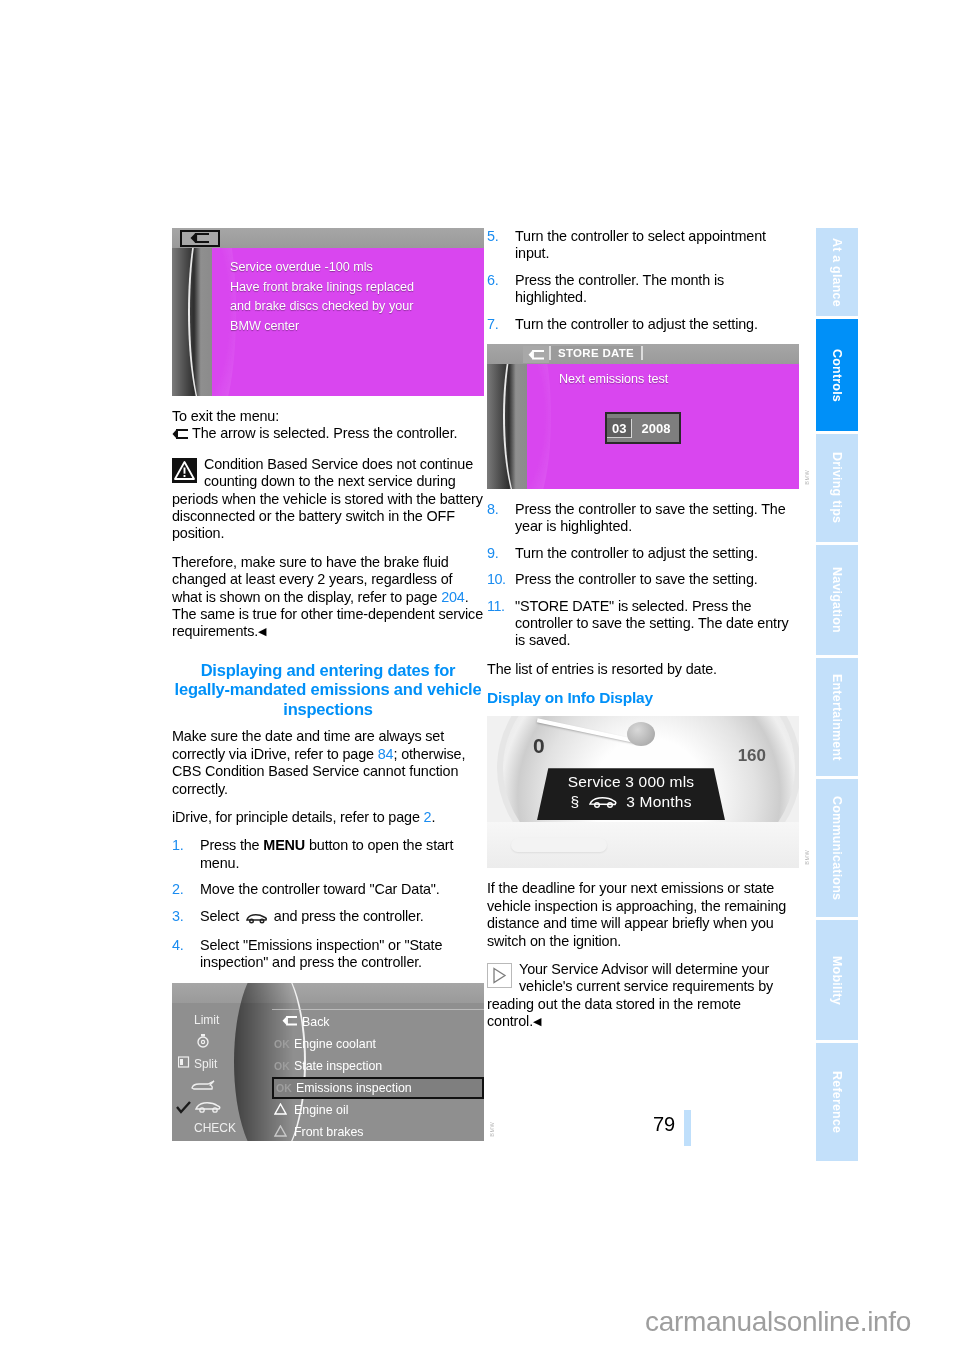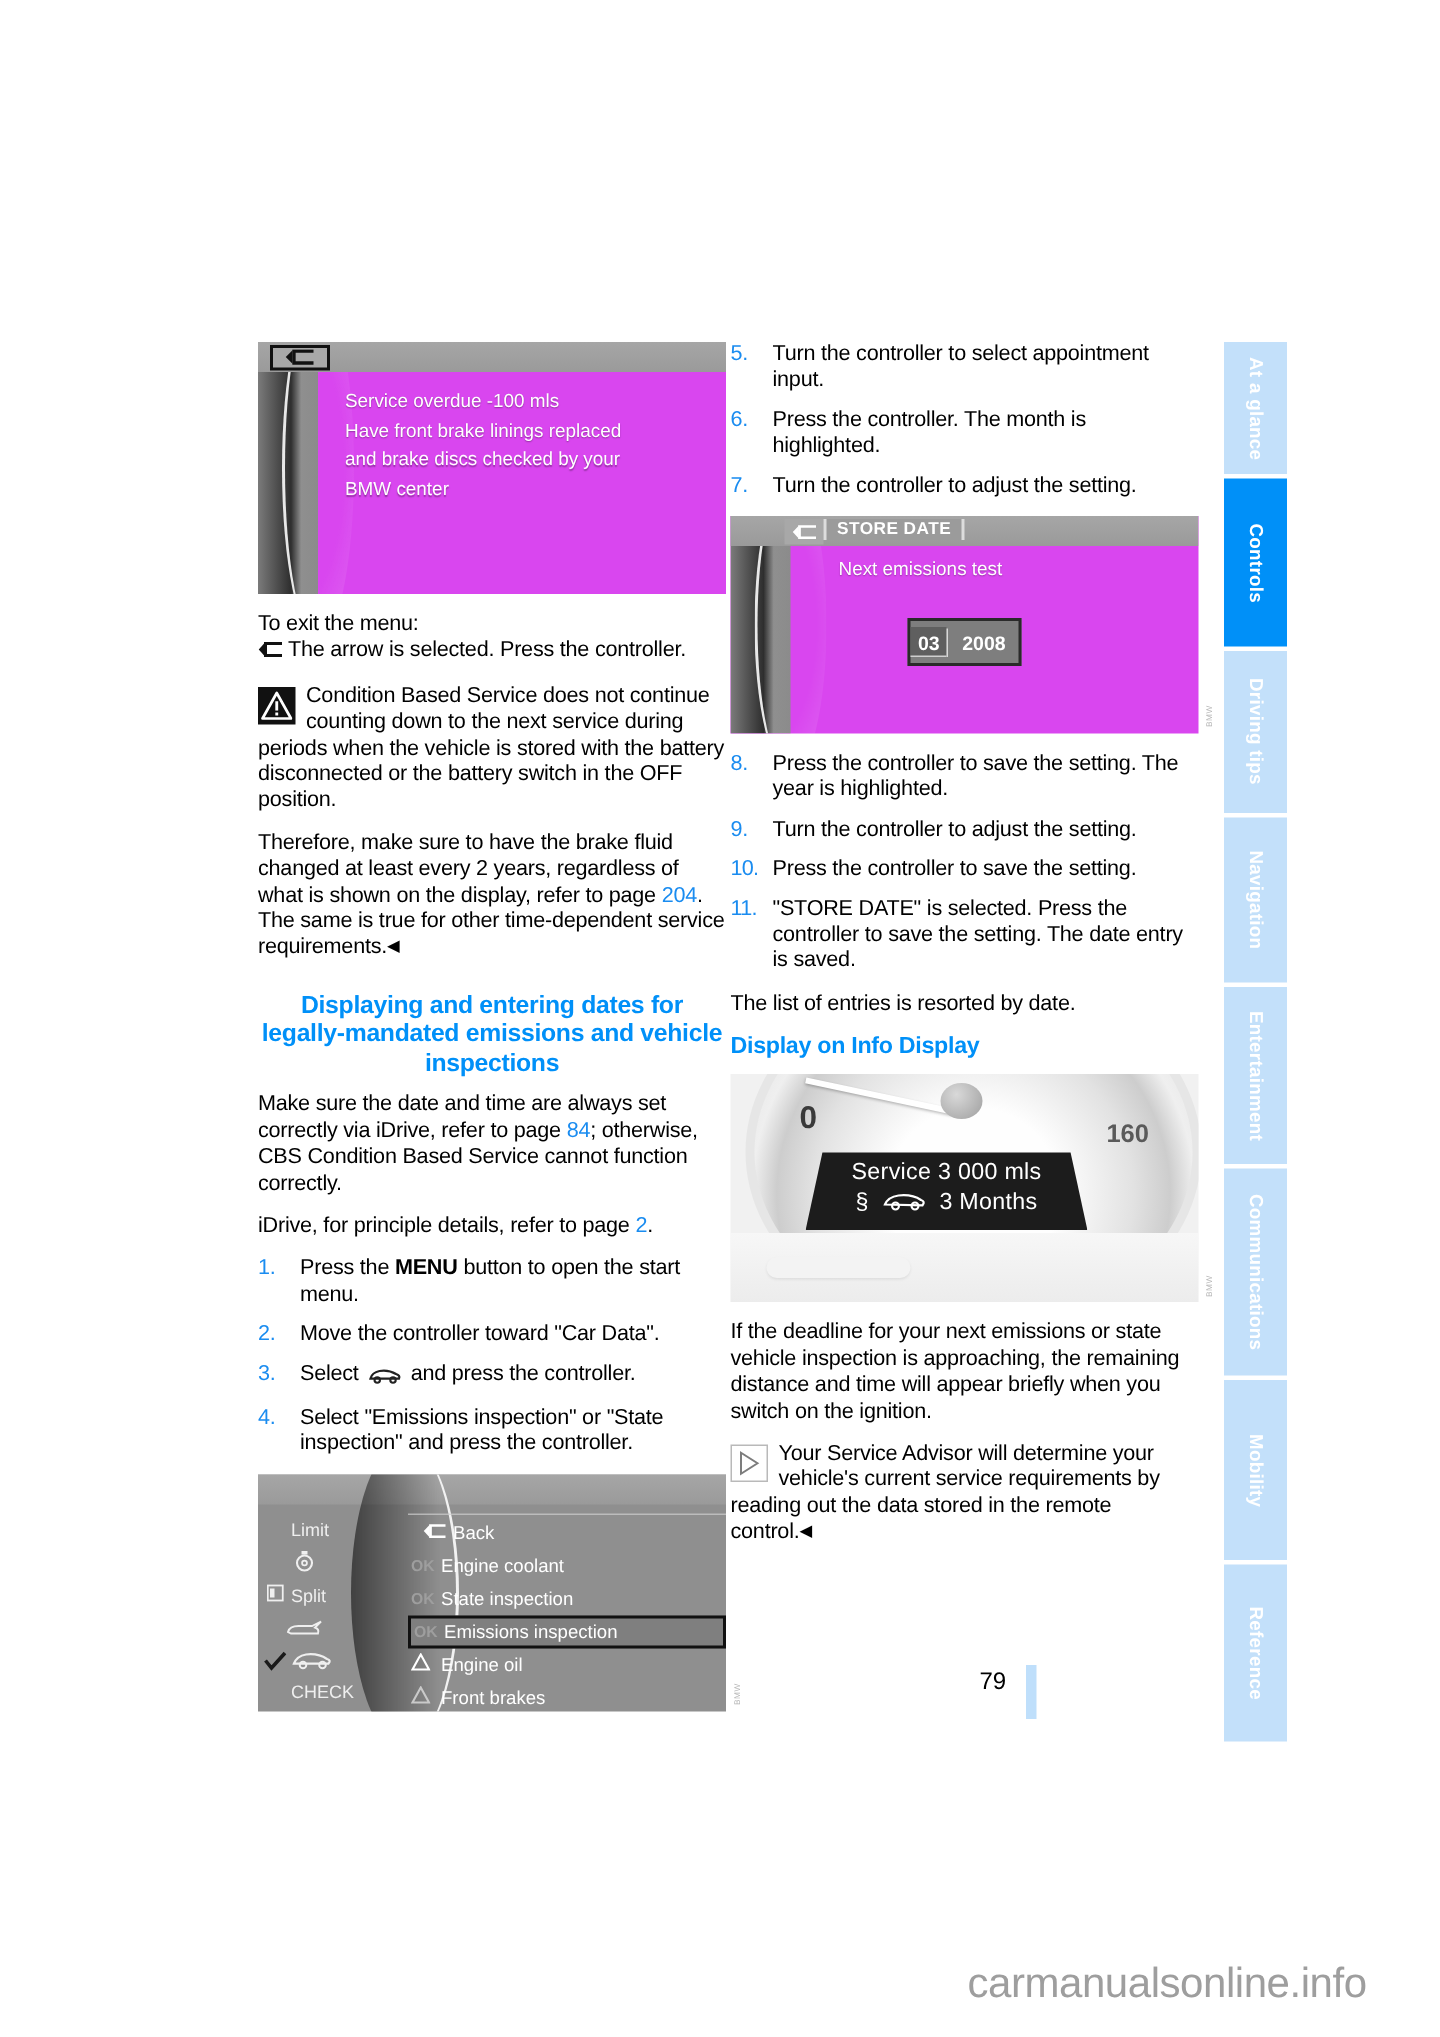--- a/index.html
+++ b/index.html
@@ -203,21 +203,21 @@
     position:absolute;left:0;right:0;bottom:0;height:46px;
     background:linear-gradient(180deg,#f7f7f7,#ececec);
   }
   .fig4 .rim{
     position:absolute;left:24px;bottom:16px;width:96px;height:14px;
     border-radius:8px;background:#f3f3f3;box-shadow:0 1px 2px rgba(0,0,0,.08);
   }
 
   
   .pagenum{
-    position:absolute;left:653px;top:1113px;font-size:16px;color:#000;
+    position:absolute;left:653px;top:1113px;font-size:20px;color:#000;
   }
   .pagebar{
     position:absolute;left:684px;top:1110px;width:7px;height:36px;background:#bfdffb;
   }
   .watermark{
     position:absolute;left:645px;top:1306px;font-size:28px;color:#9e9e9e;
     letter-spacing:-.3px;
   }
 </style>
 </head>

